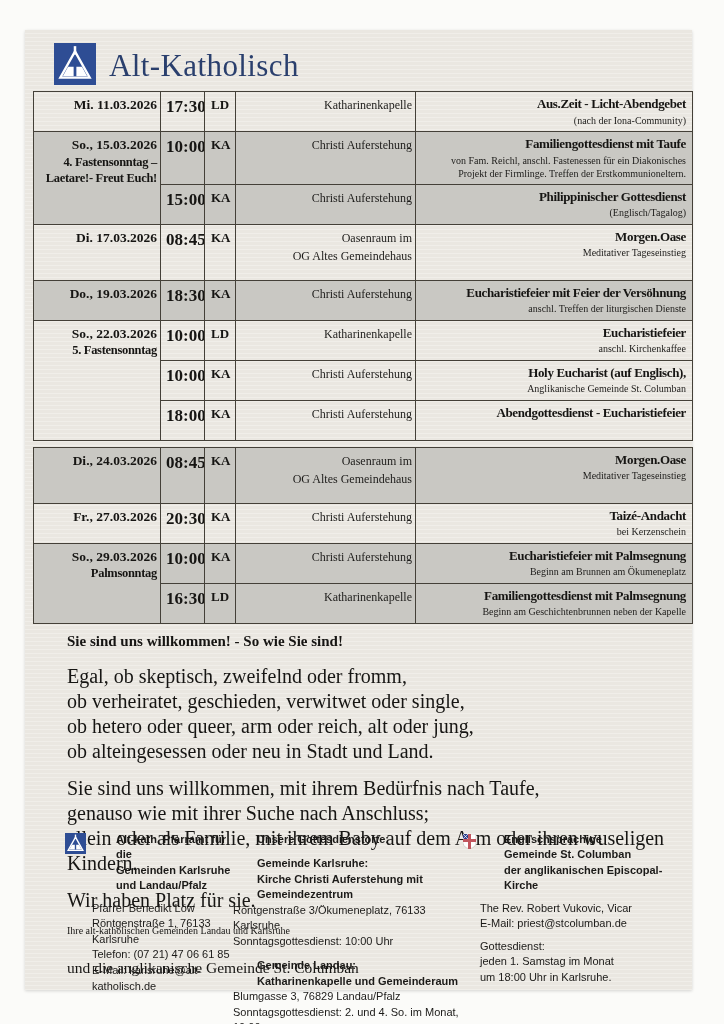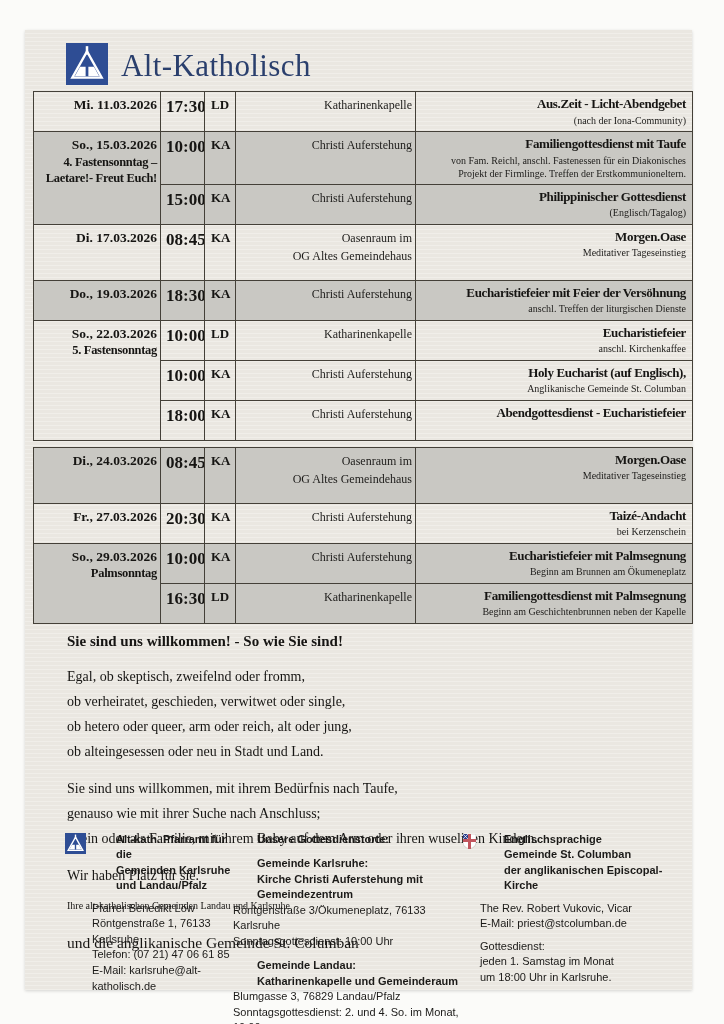--- a/index.html
+++ b/index.html
@@ -11,21 +11,21 @@
     color:#161513;
     -webkit-font-smoothing:antialiased;
   }
   .paper {
     position:absolute; left:25px; top:30px; width:667px; height:960px;
     background-color:#eae7e1;
     background-image:repeating-linear-gradient(0deg, rgba(255,255,255,0.28) 0px, rgba(255,255,255,0.28) 1px, rgba(0,0,0,0) 1px, rgba(0,0,0,0) 4px);
     box-shadow:0 1px 3px rgba(0,0,0,0.16);
   }
   
-  .hdr { position:absolute; left:41px; top:13px; display:flex; align-items:center; gap:13px; }
+  .hdr { position:absolute; left:29px; top:13px; display:flex; align-items:center; gap:13px; }
   .wordmark { font-size:31px; color:#2a3f6d; letter-spacing:0.4px; }
 
   
   .content { position:absolute; left:8px; top:61px; width:659px; }
   table.sched { border-collapse:collapse; width:659px; table-layout:fixed; }
   .tgap { height:6px; }
   table.sched td { border:1px solid #444038; vertical-align:top; overflow:hidden;text-align:right; }
   tbody.gray td { background:#c9c8c3; }
   .c-date { font-weight:bold; font-size:13.5px; line-height:1.32; padding:4px 3px 3px 7px; }
   .c-date .note { font-size:12.5px; letter-spacing:-0.3px; }
@@ -35,21 +35,21 @@
   .c-desc { padding:3px 6px 4px 7px; }
   .d-title { font-weight:bold; font-size:13px; letter-spacing:-0.35px; line-height:1.35; white-space:nowrap; }
   .d-sub { font-size:10px; line-height:1.3; margin-top:1px; color:#1d1c1a; }
   tr.h38{height:38px} tr.h47{height:47px} tr.h36{height:36px} tr.h31{height:31px}
   tr.h29{height:29px} tr.h40{height:40px} tr.h33{height:33px} tr.h26{height:26px}
   tr.h35{height:35px} tr.h34{height:34px} tr.h30{height:30px}
 
   
   .welcome { margin:9px 0 0 34px; width:606px; }
   .w-head { font-weight:bold; font-size:15px; margin:0 0 14px 0; }
-  .w-para { font-size:14px; line-height:25px; white-space:pre-line; margin:8px 0 12px 0; }
+  .w-para { font-size:20px; line-height:25px; white-space:pre-line; margin:8px 0 12px 0; }
   .w-sign1 { font-size:10px; }
   .w-sign2 { font-size:15.5px; margin-top:23px; }
 
   
   .footer { position:absolute; left:0; top:802px; width:667px;
     font-family:"Liberation Sans","DejaVu Sans",sans-serif; color:#1b1a18; }
   .fcol { position:absolute; top:0; }
   .fc1 { left:40px; width:166px; padding-left:27px; box-sizing:border-box; }
   .fc2 { left:208px; width:226px; }
   .fc3 { left:438px; width:229px; padding-left:17px; box-sizing:border-box; }

